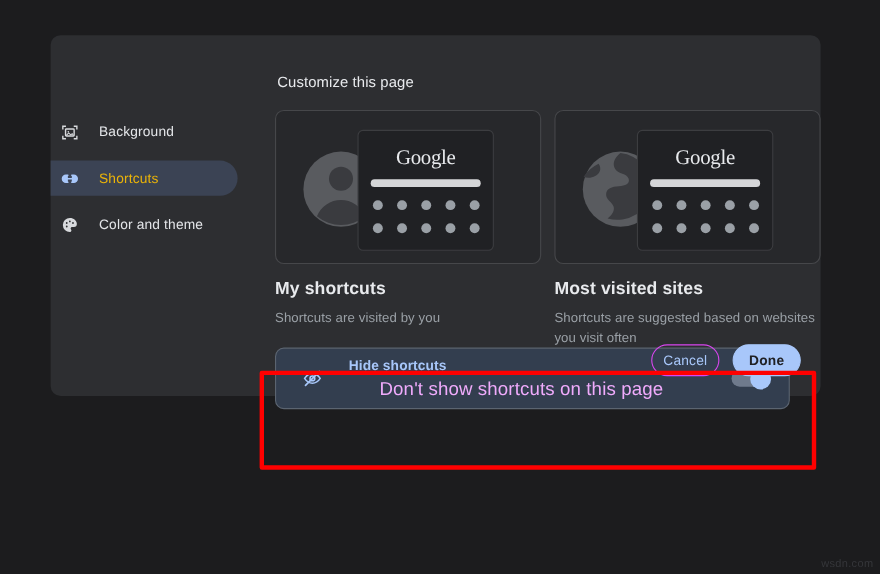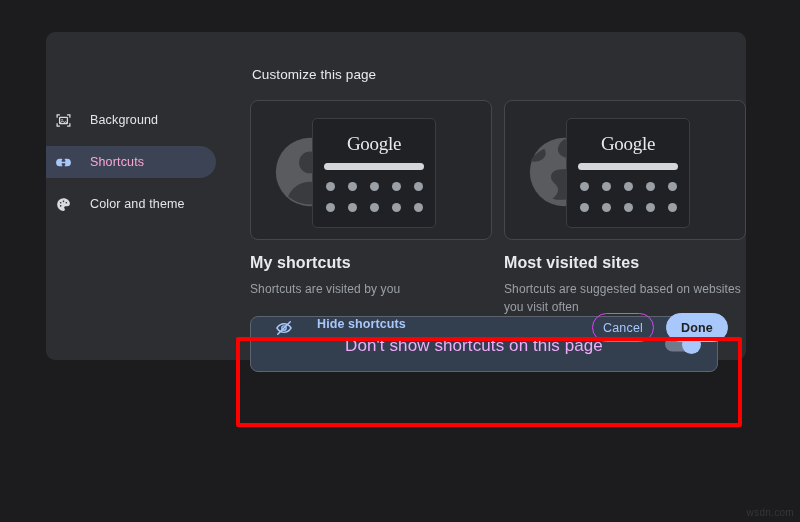--- a/index.html
+++ b/index.html
@@ -55,21 +55,21 @@
   }
   .side-item .lbl {
     margin-left: 18px;
     font-size: 12.5px;
     color: #e3e5e8;
     letter-spacing: .15px;
   }
   .side-item.selected {
     background: #3b4354;
   }
-  .side-item.selected .lbl { color: #f9a8d4; }
+  .side-item.selected .lbl { color: #eab308; }
   .side-item.selected .ico svg { stroke: #a8c7fa; fill: #a8c7fa; }
 
   
   #content {
     position: absolute;
     left: 204px; top: 68px;
     width: 496px;
   }
   .cards {
     display: flex;
@@ -86,21 +86,21 @@
     cursor: pointer;
   }
   .bg-glyph {
     position: absolute;
     left: 18px; top: 30px;
     width: 82px; height: 82px;
     opacity: 1;
   }
   .mock {
     position: absolute;
-    left: 61px; top: 17px;
+    left: 74px; top: 17px;
     width: 124px; height: 110px;
     background: #202124;
     border: 1px solid #3c3d40;
     border-radius: 5px;
   }
   .mock .gword {
     text-align: center;
     margin-top: 14px;
     font-family: "Liberation Serif", serif;
     font-size: 19px;
@@ -141,21 +141,21 @@
 
   
   #hide-row {
     position: absolute;
     left: 204px; top: 284px;
     width: 468px; height: 56px;
     background: #333e4f;
     border: 1px solid #5b6470;
     border-radius: 8px;
     display: flex;
-    align-items: flex-start;
+    align-items: center;
     cursor: pointer;
   }
   #hide-row .eye {
     width: 22px; height: 22px;
     margin-left: 22px;
     flex: 0 0 22px;
     display: flex; align-items: center; justify-content: center;
   }
   #hide-row .texts { margin-left: 22px; }
   #hide-row .t1 {

